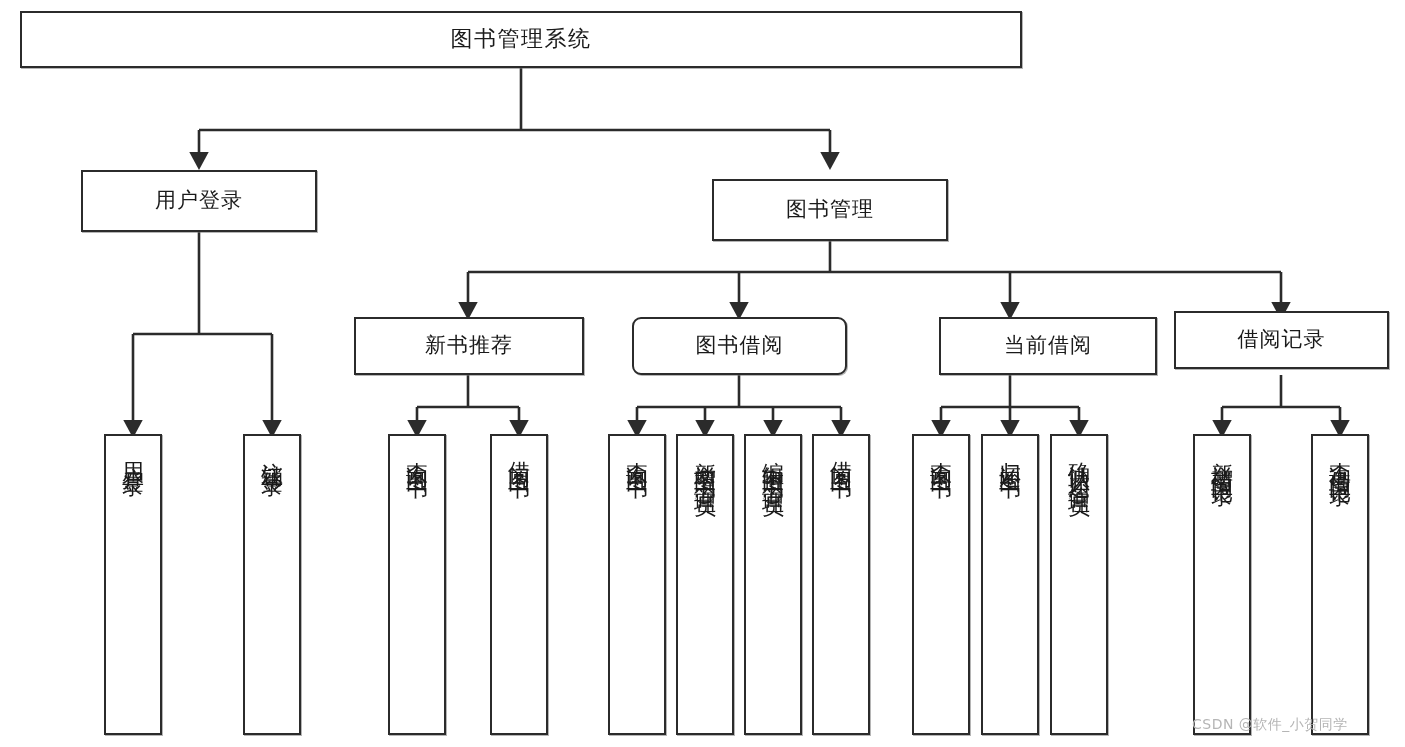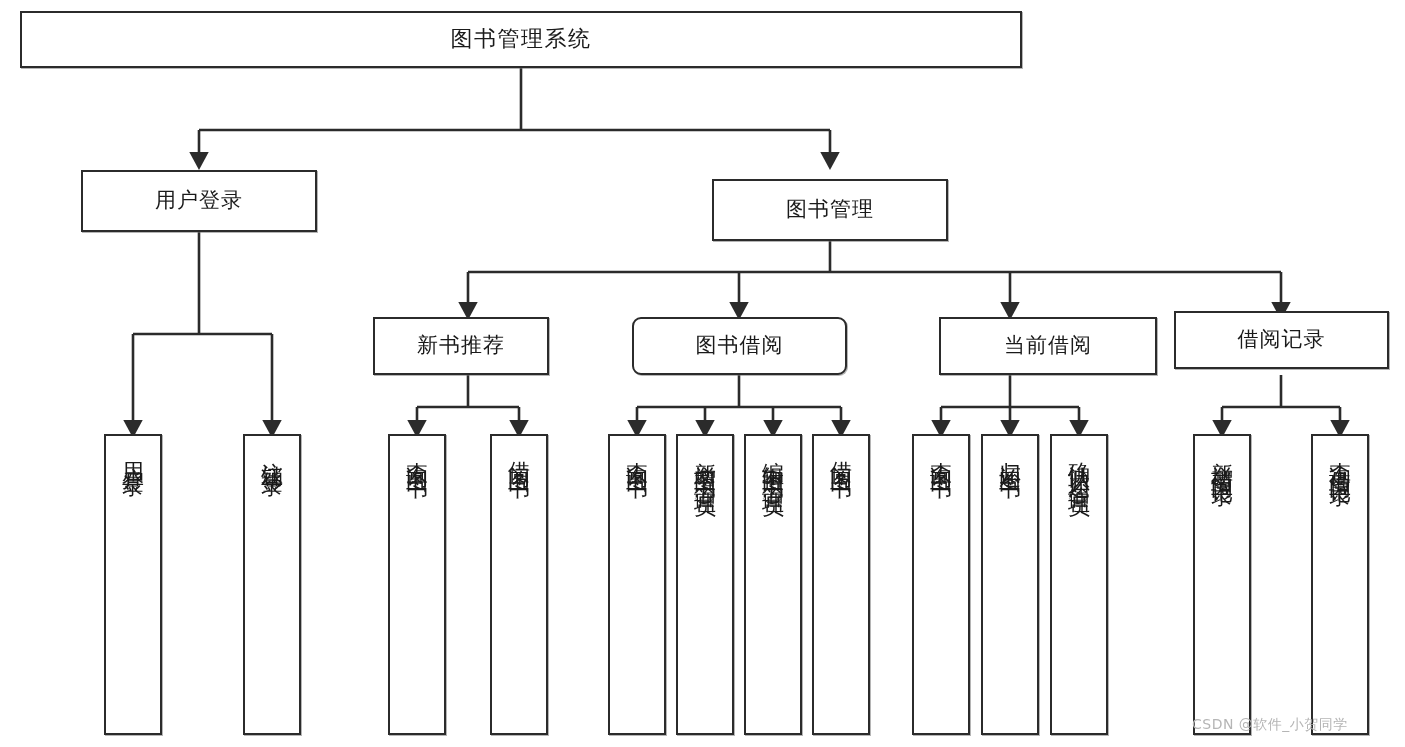--- a/index.html
+++ b/index.html
@@ -133,21 +133,21 @@
     <span class="node-label">图书管理系统</span>
   </div>
 
   <div class="node horiz" style="left:81px; top:170px; width:236px; height:62px;">
     <span class="node-label">用户登录</span>
   </div>
   <div class="node horiz" style="left:712px; top:171px; width:236px; height:62px;margin-top:8px;">
     <span class="node-label">图书管理</span>
   </div>
 
-  <div class="node horiz" style="left:373px; top:317px; width:176px; height:58px;">
+  <div class="node horiz" style="left:354px; top:317px; width:230px; height:58px;">
     <span class="node-label">新书推荐</span>
   </div>
   <div class="node horiz" style="left:632px; top:317px; width:215px; height:58px;border-radius:9px;">
     <span class="node-label">图书借阅</span>
   </div>
   <div class="node horiz" style="left:939px; top:317px; width:218px; height:58px;">
     <span class="node-label">当前借阅</span>
   </div>
   <div class="node horiz" style="left:1174px; top:311px; width:215px; height:58px;">
     <span class="node-label">借阅记录</span>

